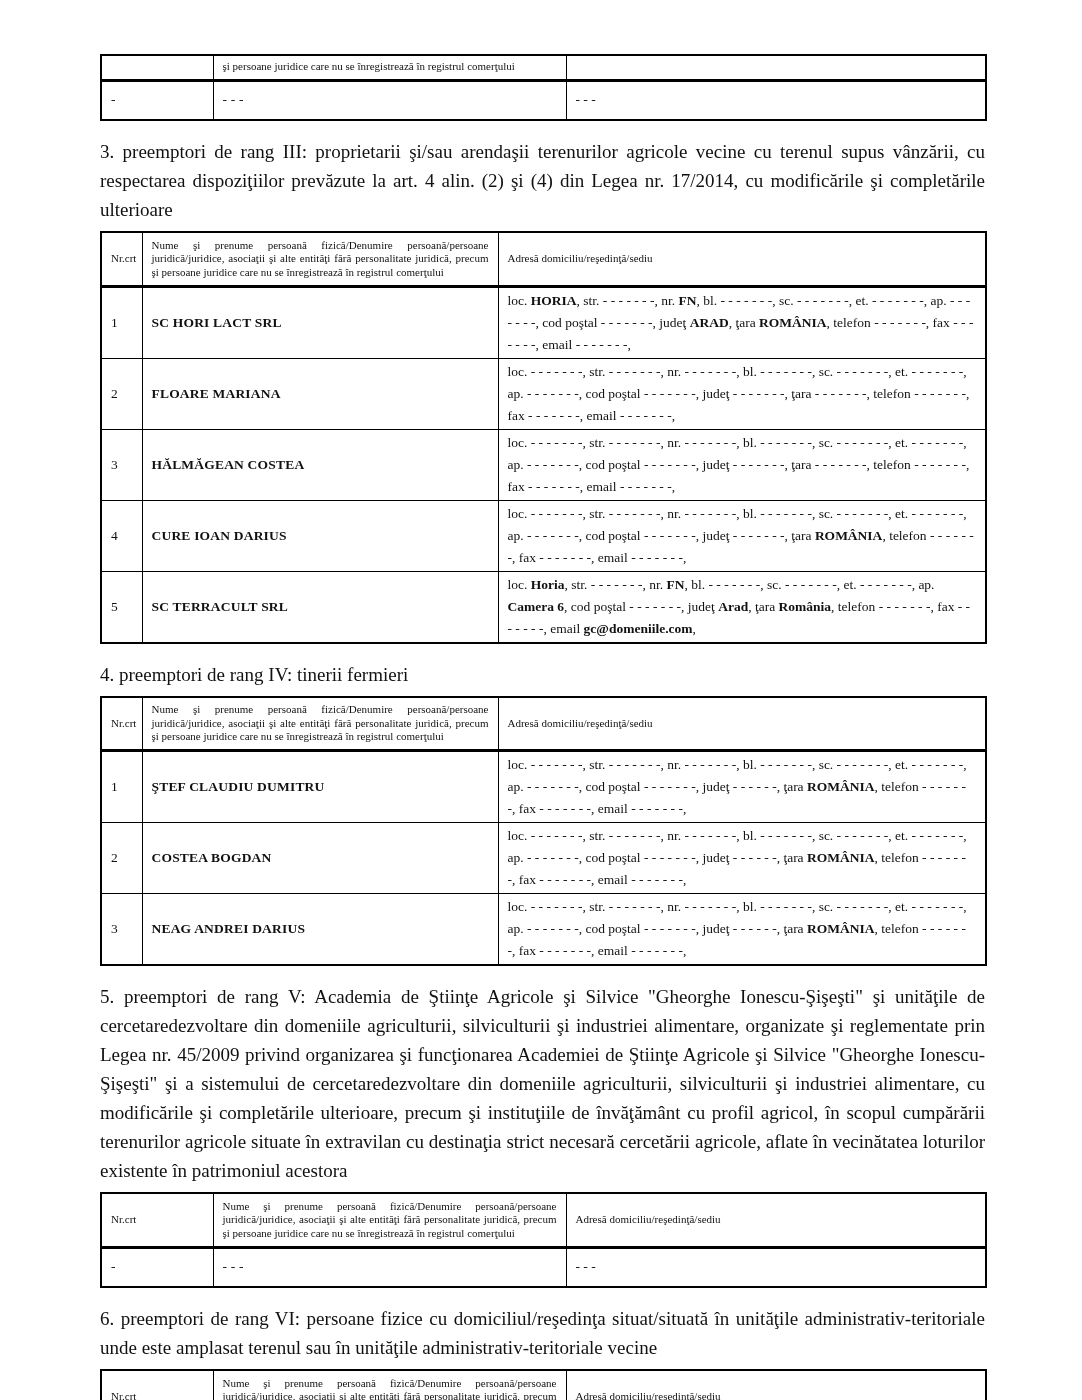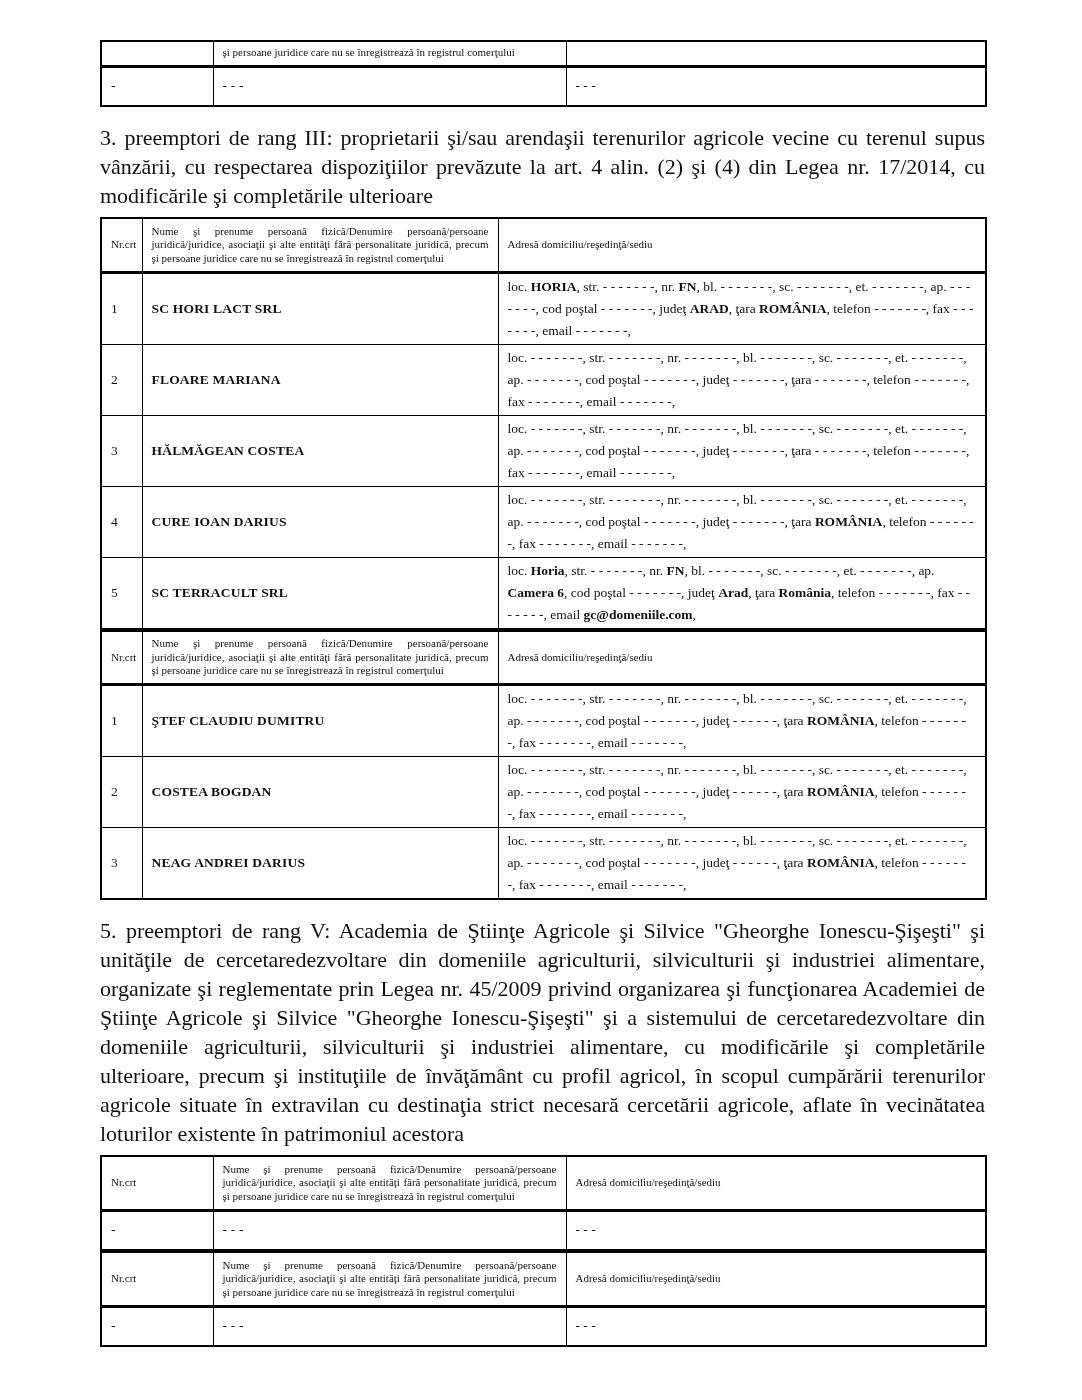--- a/index.html
+++ b/index.html
@@ -3,24 +3,24 @@
 <meta charset="utf-8">
 <style>
   * { margin: 0; padding: 0; box-sizing: border-box; }
   html, body { background: #ffffff; }
   body {
     width: 1082px; height: 1400px;
     font-family: "Liberation Serif", "DejaVu Serif", serif;
     color: #000;
     overflow: hidden;
   }
-  .page { width: 1082px; height: 1216px; padding: 40px 97px 0 100px; background: #fff; }
+  .page { width: 1082px; height: 1216px; padding: 40px 97px 0 100px; background: #fff; margin-top: 14px; }
 
   .heading {
-    font-size: 22px;
+    font-size: 19px;
     line-height: 29px;
     text-align: justify;
     margin: 16px 0 7px 0;
     color: #111;
   }
 
   table.doc-table {
     width: 885px;
     border-collapse: collapse;
     table-layout: fixed;
@@ -126,20 +126,21 @@
           <td class="addr-cell"><span>loc. - - - - - - -, str. - - - - - - -, nr. - - - - - - -, bl. - - - - - - -, sc. - - - - - - -, et. - - - - - - -, ap. - - - - - - -, cod poştal - - - - - - -, judeţ - - - - - - -, ţara </span><b>ROMÂNIA</b><span>, telefon - - - - - - -, fax - - - - - - -, email - - - - - - -,</span></td>
         </tr>
         <tr>
           <td class="nr-cell"><span>5</span></td>
           <td class="name-cell"><b>SC TERRACULT SRL</b></td>
           <td class="addr-cell"><span>loc. </span><b>Horia</b><span>, str. - - - - - - -, nr. </span><b>FN</b><span>, bl. - - - - - - -, sc. - - - - - - -, et. - - - - - - -, ap. </span><b>Camera 6</b><span>, cod poştal - - - - - - -, judeţ </span><b>Arad</b><span>, ţara </span><b>România</b><span>, telefon - - - - - - -, fax - - - - - - -, email </span><b>gc@domeniile.com</b><span>,</span></td>
         </tr>
       </tbody>
   </table>
 
+  <p class="heading">4. preemptori de rang IV: tinerii fermieri</p>
   <table class="doc-table t-narrow t-filled">
     <colgroup>
         <col class="c-nr">
         <col class="c-name">
         <col class="c-addr">
       </colgroup>
     <thead>
       <tr>
         <td class="h-nr">Nr.crt</td>
         <td class="h-name">Nume şi prenume persoană fizică/Denumire persoană/persoane juridică/juridice, asociaţii şi alte entităţi fără personalitate juridică, precum şi persoane juridice care nu se înregistrează în registrul comerţului</td>
@@ -181,20 +182,21 @@
     </thead>
     <tbody>
         <tr>
           <td class="nr-cell"><span>-</span></td>
           <td class="name-cell"><span>- - -</span></td>
           <td class="addr-cell"><span>- - -</span></td>
         </tr>
       </tbody>
   </table>
 
+  <p class="heading">6. preemptori de rang VI: persoane fizice cu domiciliul/reşedinţa situat/situată în unităţile administrativ-teritoriale unde este amplasat terenul sau în unităţile administrativ-teritoriale vecine</p>
   <table class="doc-table t-wide">
     <colgroup>
         <col class="c-nr">
         <col class="c-name">
         <col class="c-addr">
       </colgroup>
     <thead>
       <tr>
         <td class="h-nr">Nr.crt</td>
         <td class="h-name">Nume şi prenume persoană fizică/Denumire persoană/persoane juridică/juridice, asociaţii şi alte entităţi fără personalitate juridică, precum şi persoane juridice care nu se înregistrează în registrul comerţului</td>

